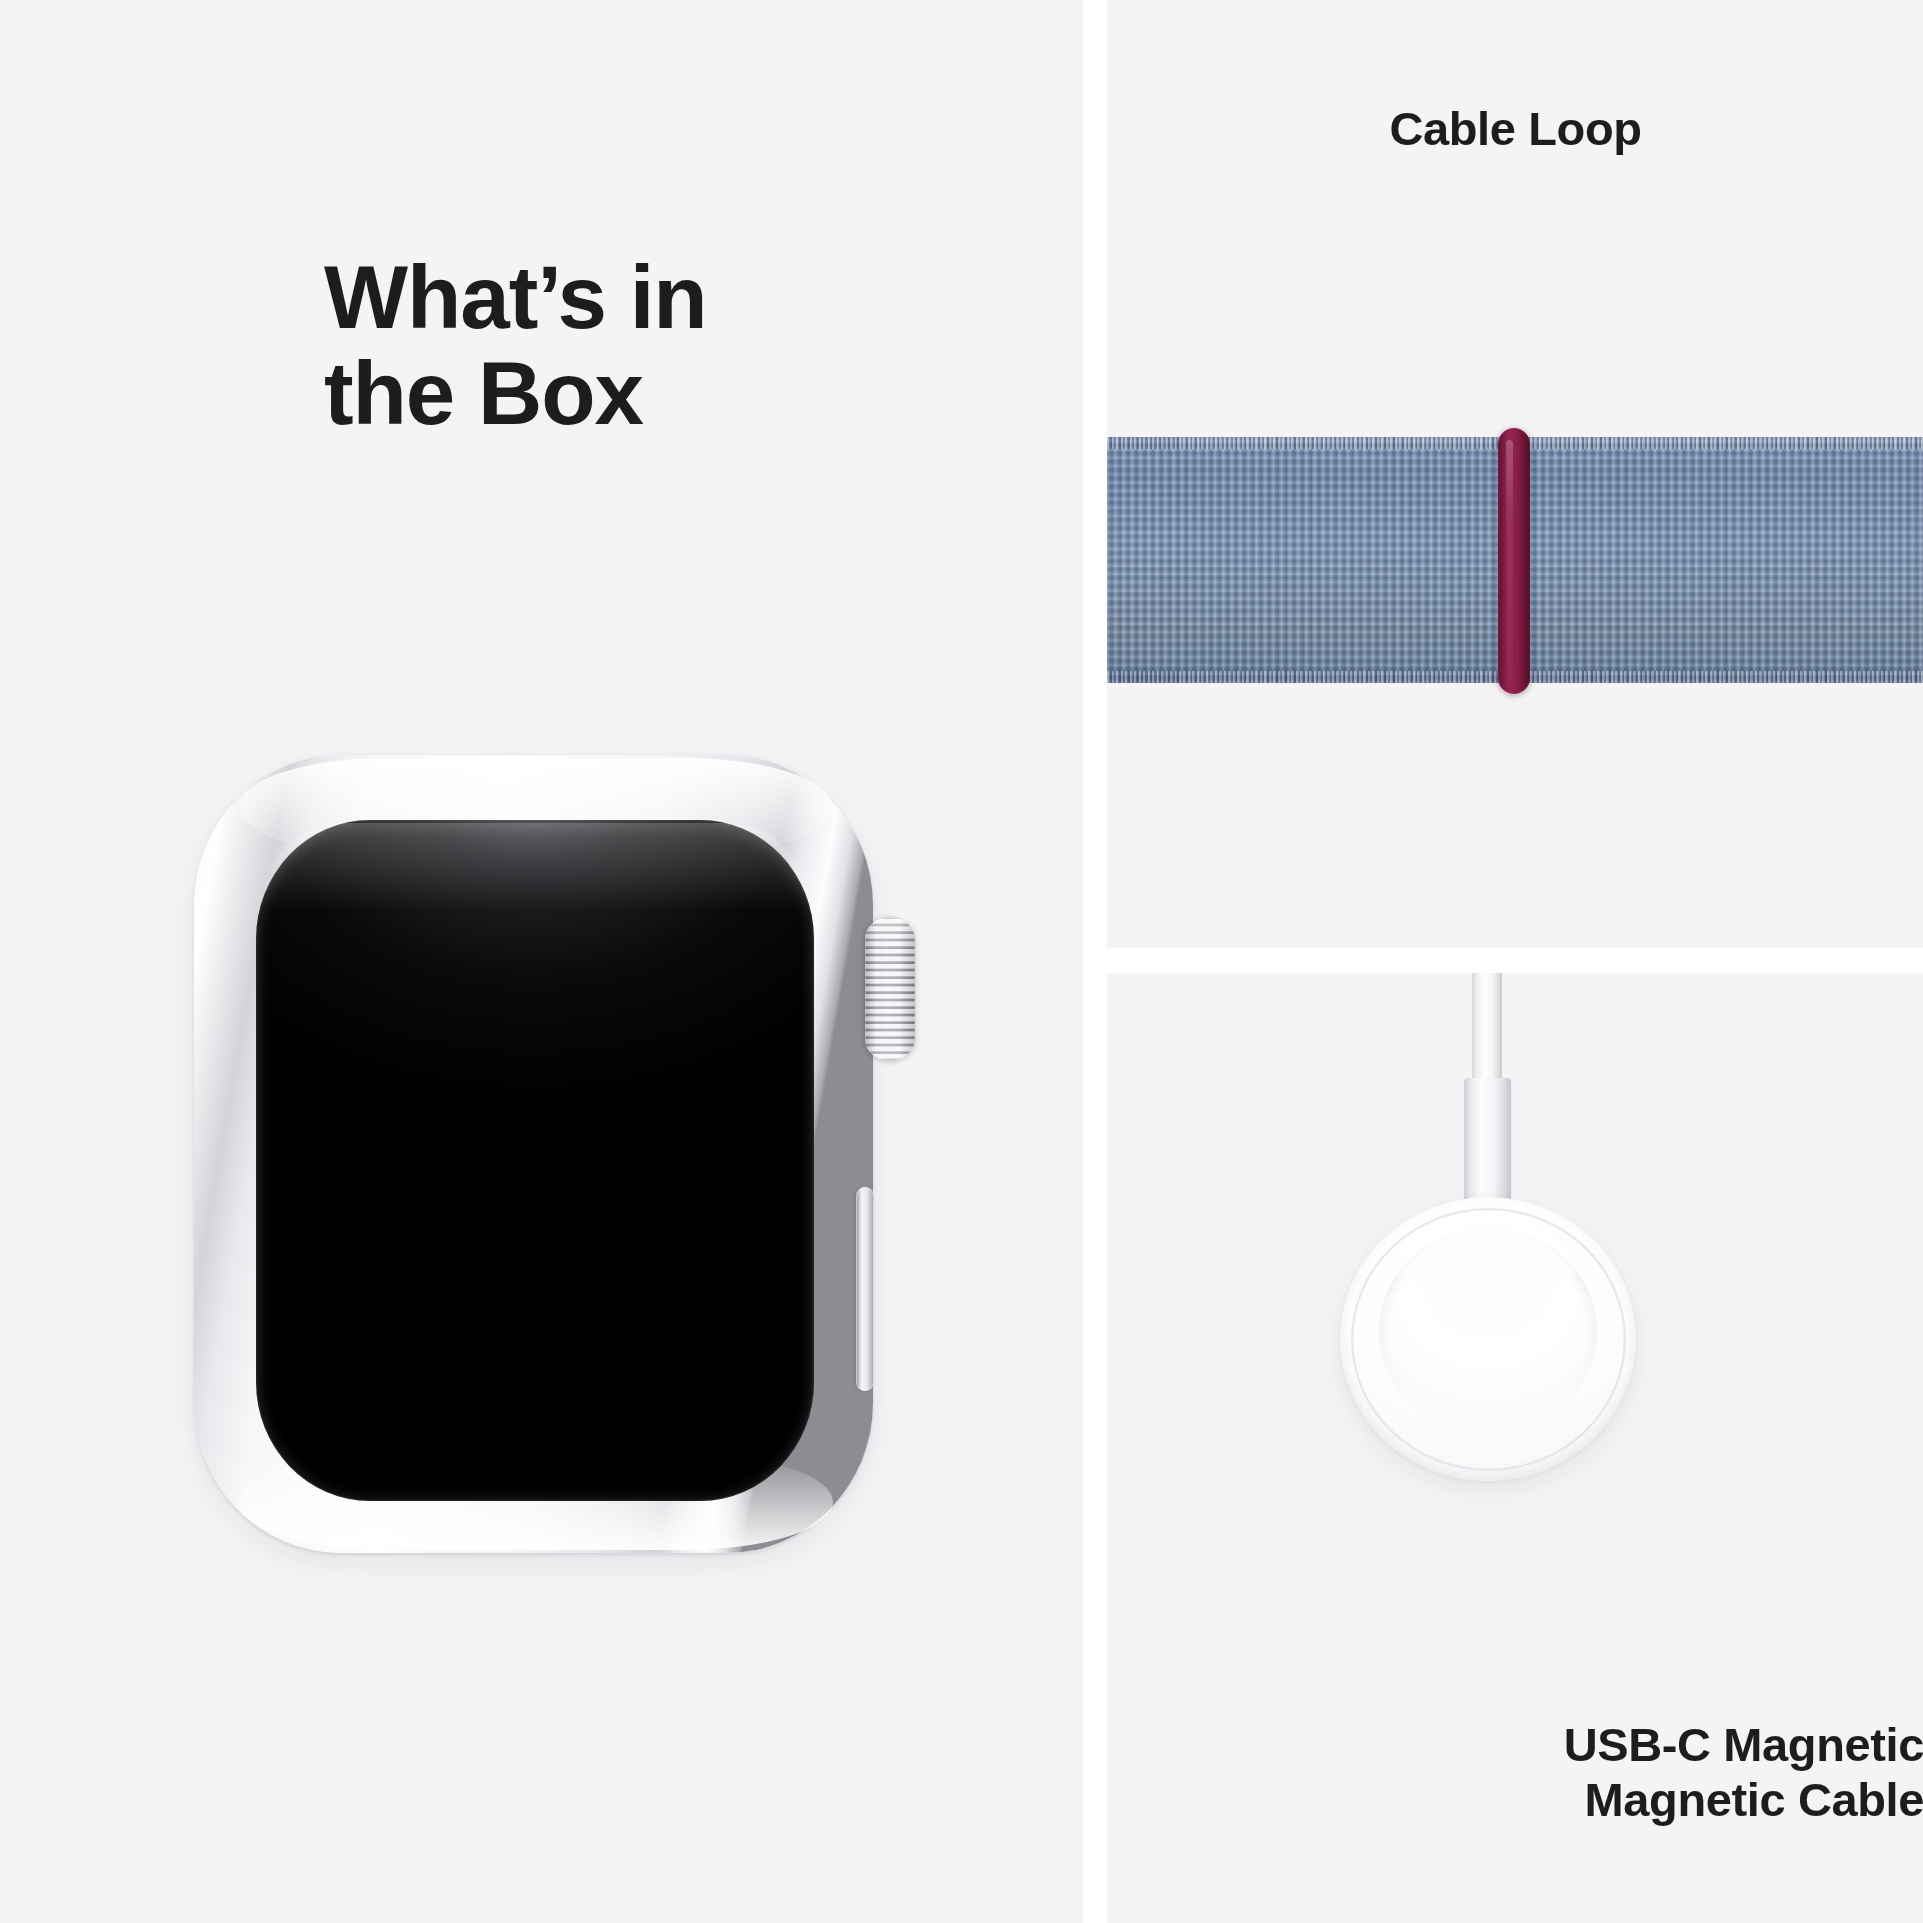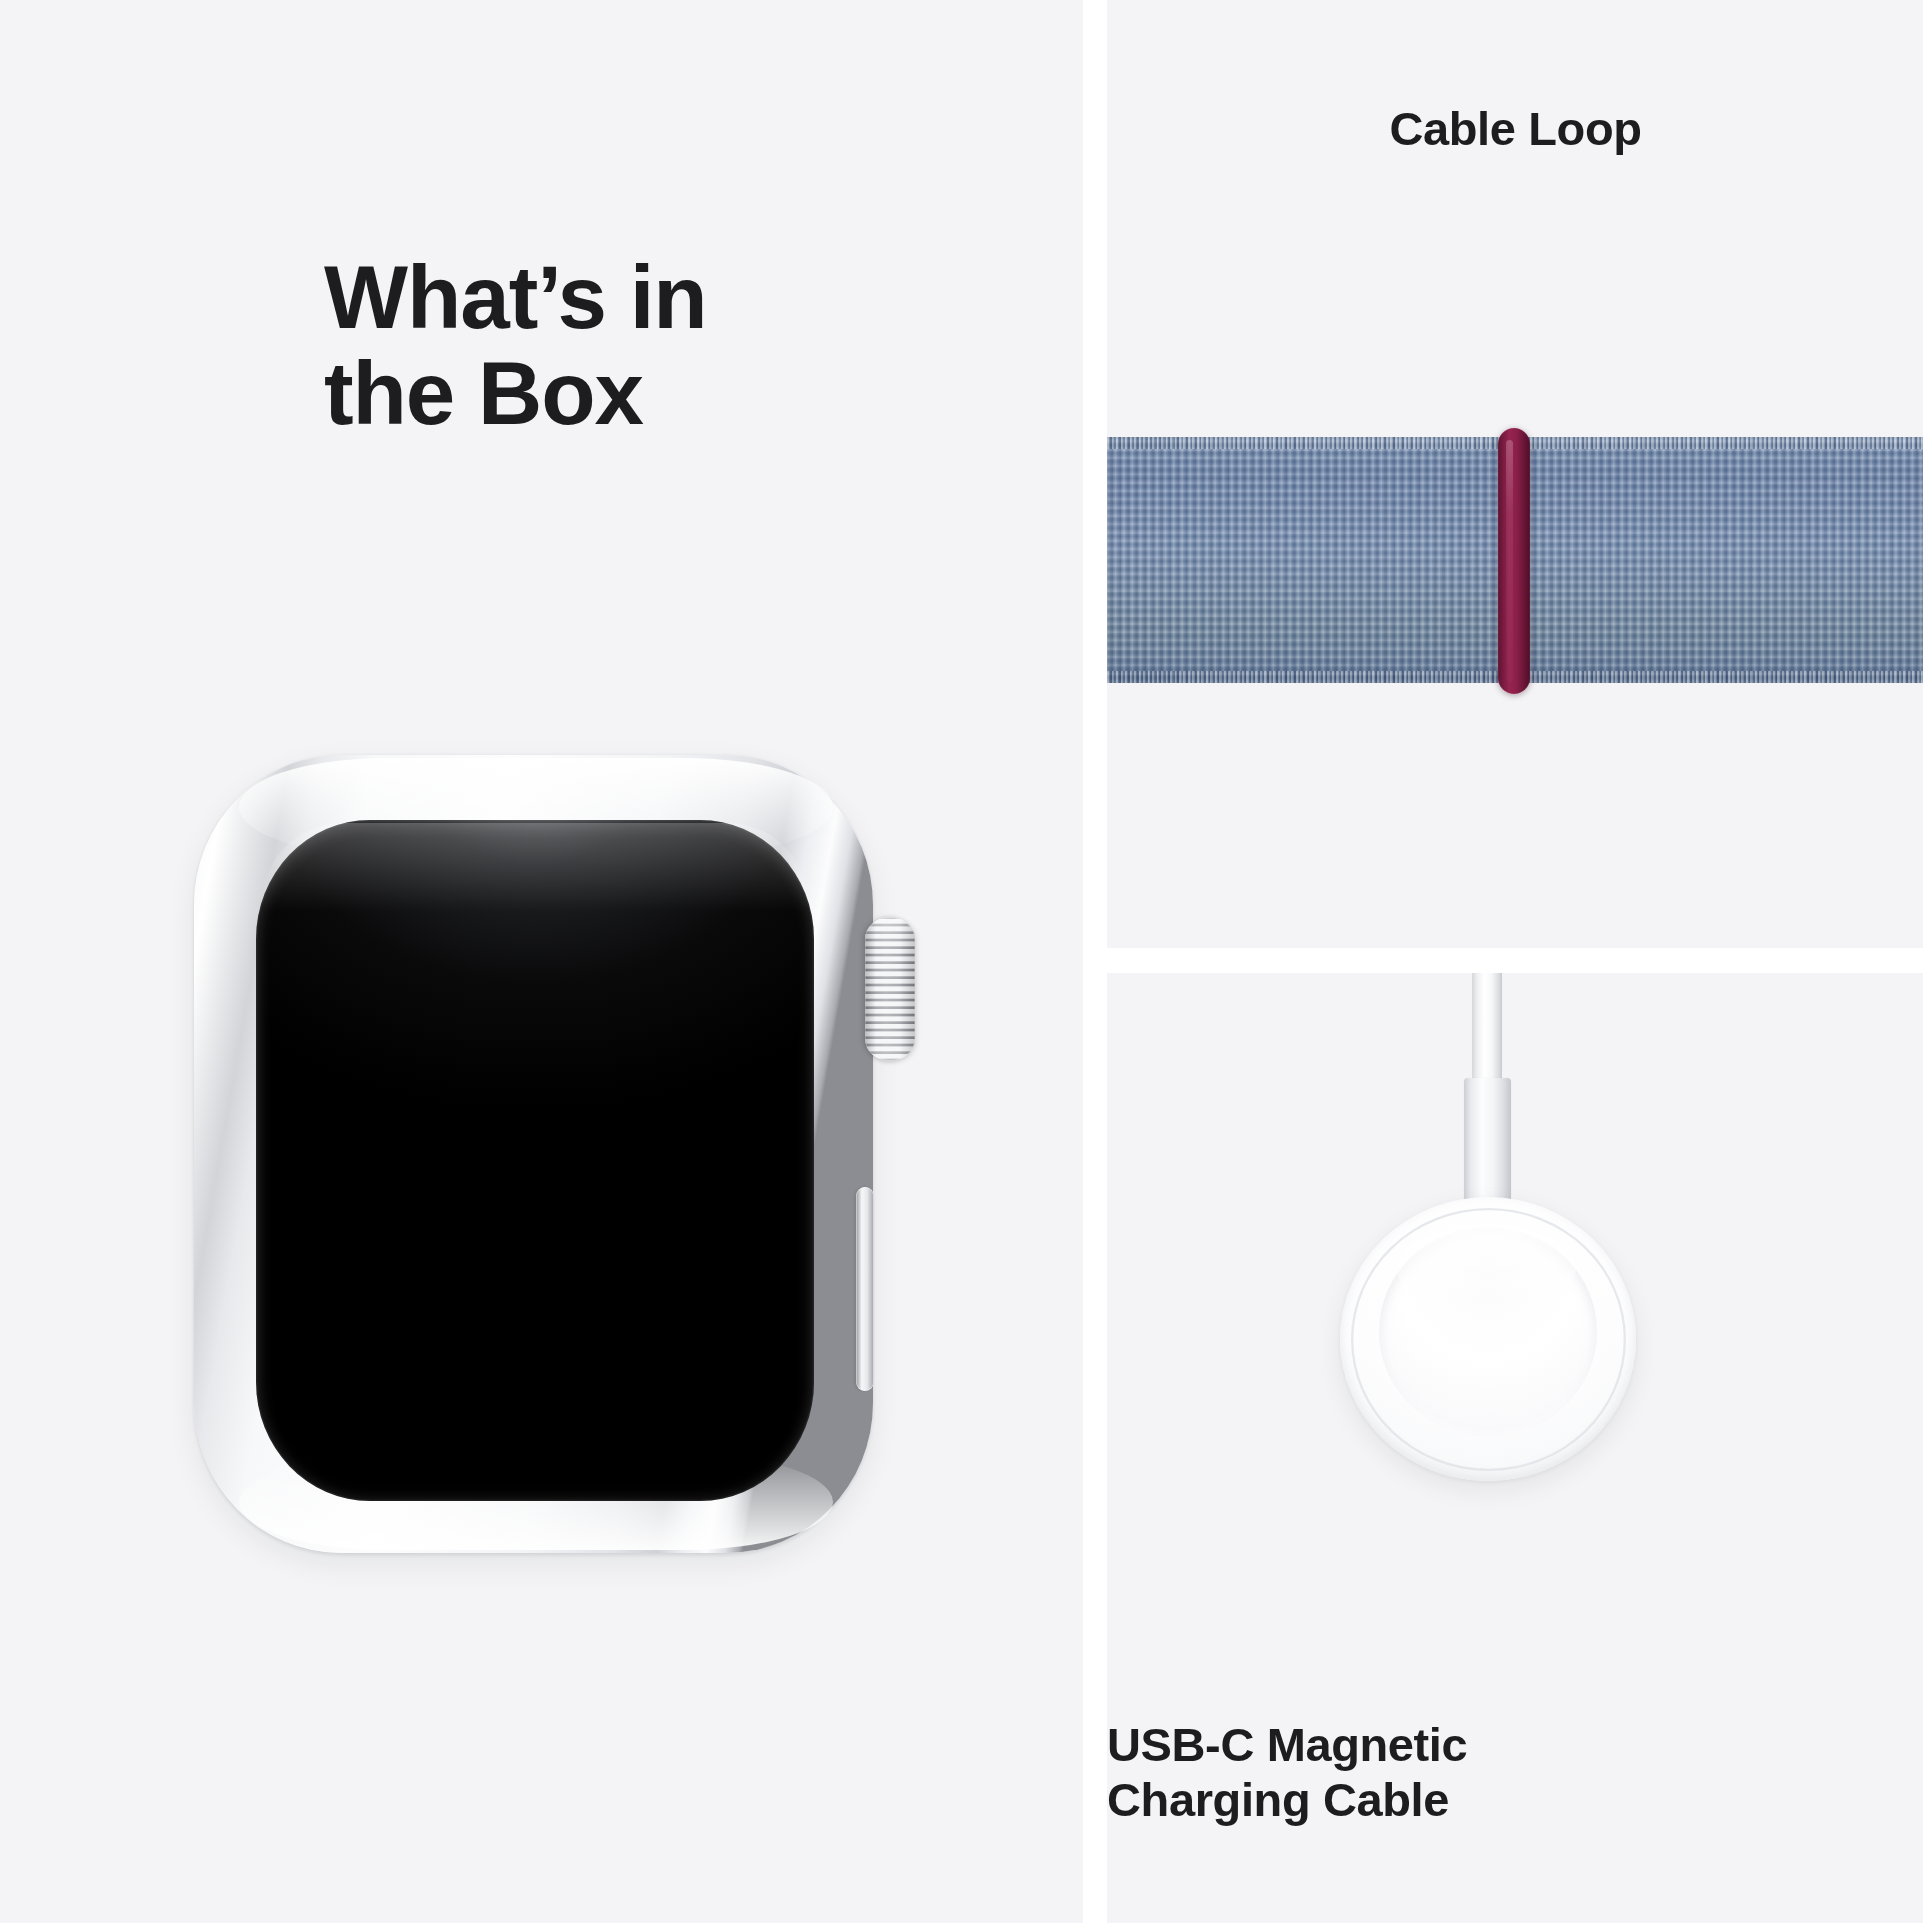--- a/index.html
+++ b/index.html
@@ -55,21 +55,21 @@
     font-size: 47px;
     font-weight: 700;
     color: #1d1d1f;
     letter-spacing: -0.008em;
   }
   #cable-caption {
     position: absolute;
     left: 0;
     top: 706px;
     width: 817px;
-    text-align: left;
+    text-align: right;
     font-size: 47px;
     font-weight: 700;
     color: #1d1d1f;
     line-height: 1.16;
     letter-spacing: -0.008em;
   }
   .caption-line { display: block; }
 
   
   #watch {
@@ -417,18 +417,18 @@
     <div id="cable-collar"></div>
 
     <div id="charging-puck">
       <div id="puck-rim"></div>
       <div id="puck-inner"></div>
       <div id="puck-gloss"></div>
     </div>
 
     <h2 id="cable-caption">
       <span class="caption-line">USB-C Magnetic</span>
-      <span class="caption-line">Charging Cable</span>
+      <span class="caption-line">Magnetic Cable</span>
     </h2>
   </div>
 
 </div>
 
 
 </body></html>

